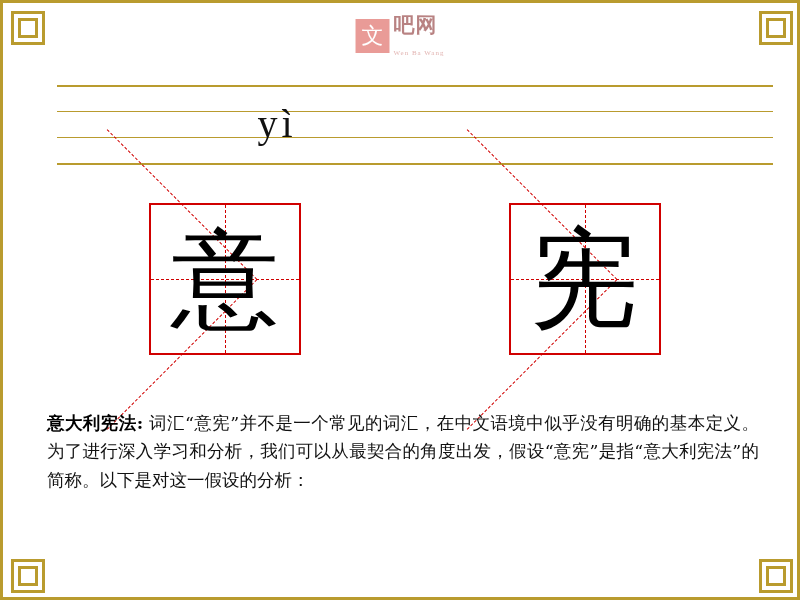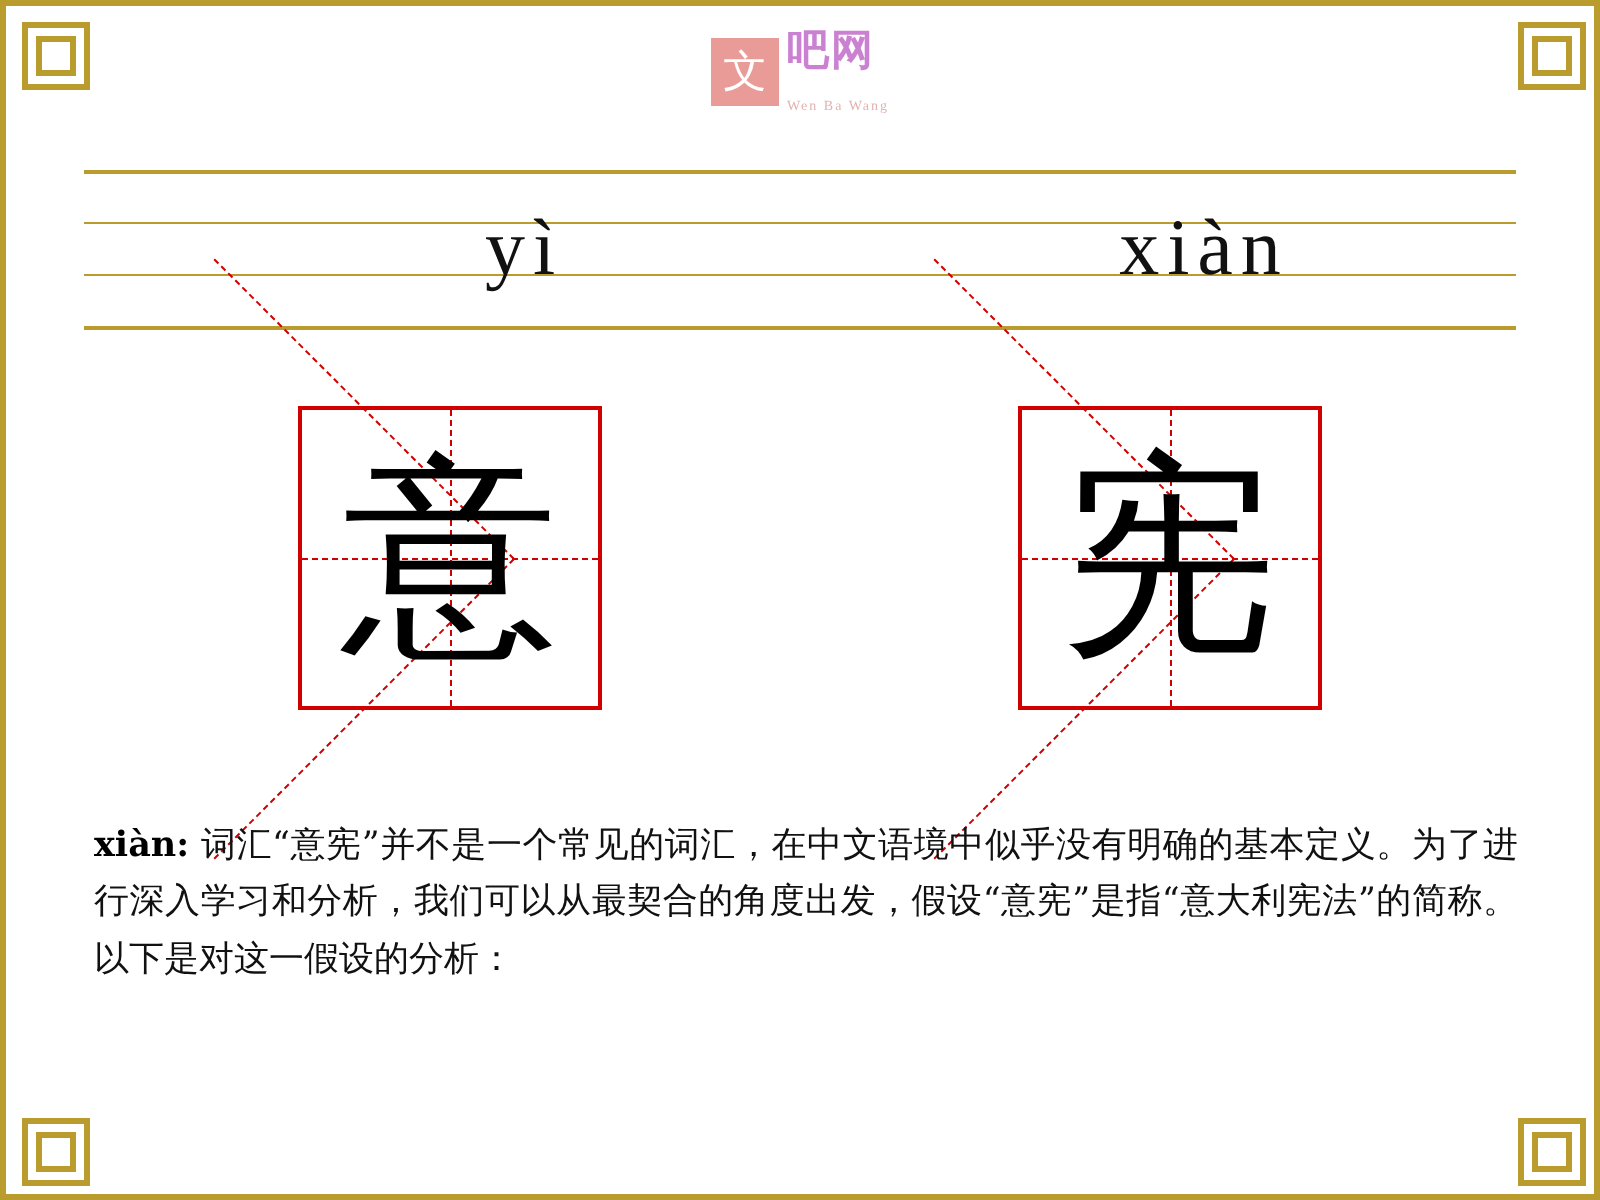--- a/index.html
+++ b/index.html
@@ -65,36 +65,36 @@
     text-align: center;
     font-family: "Liberation Serif", serif;
   }
   .logo-text {
     display: flex;
     flex-direction: column;
     align-items: flex-start;
     line-height: 1;
   }
   .logo-main {
-    color: #a21caf;
+    color: #7f1d1d;
     font-size: 21px;
     font-weight: bold;
     letter-spacing: 1px;
   }
   .logo-sub {
     color: #c9736e;
     font-size: 7px;
     letter-spacing: 1px;
     margin-top: 14px;
   }
 
   
   .staff {
     position: absolute;
-    left: 39px;
+    left: 54px;
     top: 82px;
     width: 716px;
     height: 92px;
   }
   .staff .line {
     position: absolute;
     left: 0;
     width: 100%;
     height: 0;
     border-top: 1px solid #b99b2e;
@@ -218,37 +218,36 @@
       <div class="logo-sub">Wen Ba Wang</div>
     </div>
   </div>
 
   <div class="staff">
     <div class="line l1 thick"></div>
     <div class="line l2"></div>
     <div class="line l3"></div>
     <div class="line l4 thick"></div>
     <div class="pinyin p1">yì</div>
-    <div class="pinyin p2">xiàn</div>
   </div>
 
   <div class="grid-row">
     <div class="charbox b1">
       <div class="diag d1"></div>
       <div class="diag d2"></div>
       <div class="mid h"></div>
       <div class="mid v"></div>
       <div class="glyph">意</div>
     </div>
     <div class="charbox b2">
       <div class="diag d1"></div>
       <div class="diag d2"></div>
       <div class="mid h"></div>
       <div class="mid v"></div>
       <div class="glyph">宪</div>
     </div>
   </div>
 
   <div class="explanation">
-    <span class="label">xiàn:</span><span> 词汇“意宪”并不是一个常见的词汇，在中文语境中似乎没有明确的基本定义。为了进行深入学习和分析，我们可以从最契合的角度出发，假设“意宪”是指“意大利宪法”的简称。以下是对这一假设的分析：</span>
+    <span class="label">意大利宪法:</span><span> 词汇“意宪”并不是一个常见的词汇，在中文语境中似乎没有明确的基本定义。为了进行深入学习和分析，我们可以从最契合的角度出发，假设“意宪”是指“意大利宪法”的简称。以下是对这一假设的分析：</span>
   </div>
 
 </div>
 
 </body></html>

